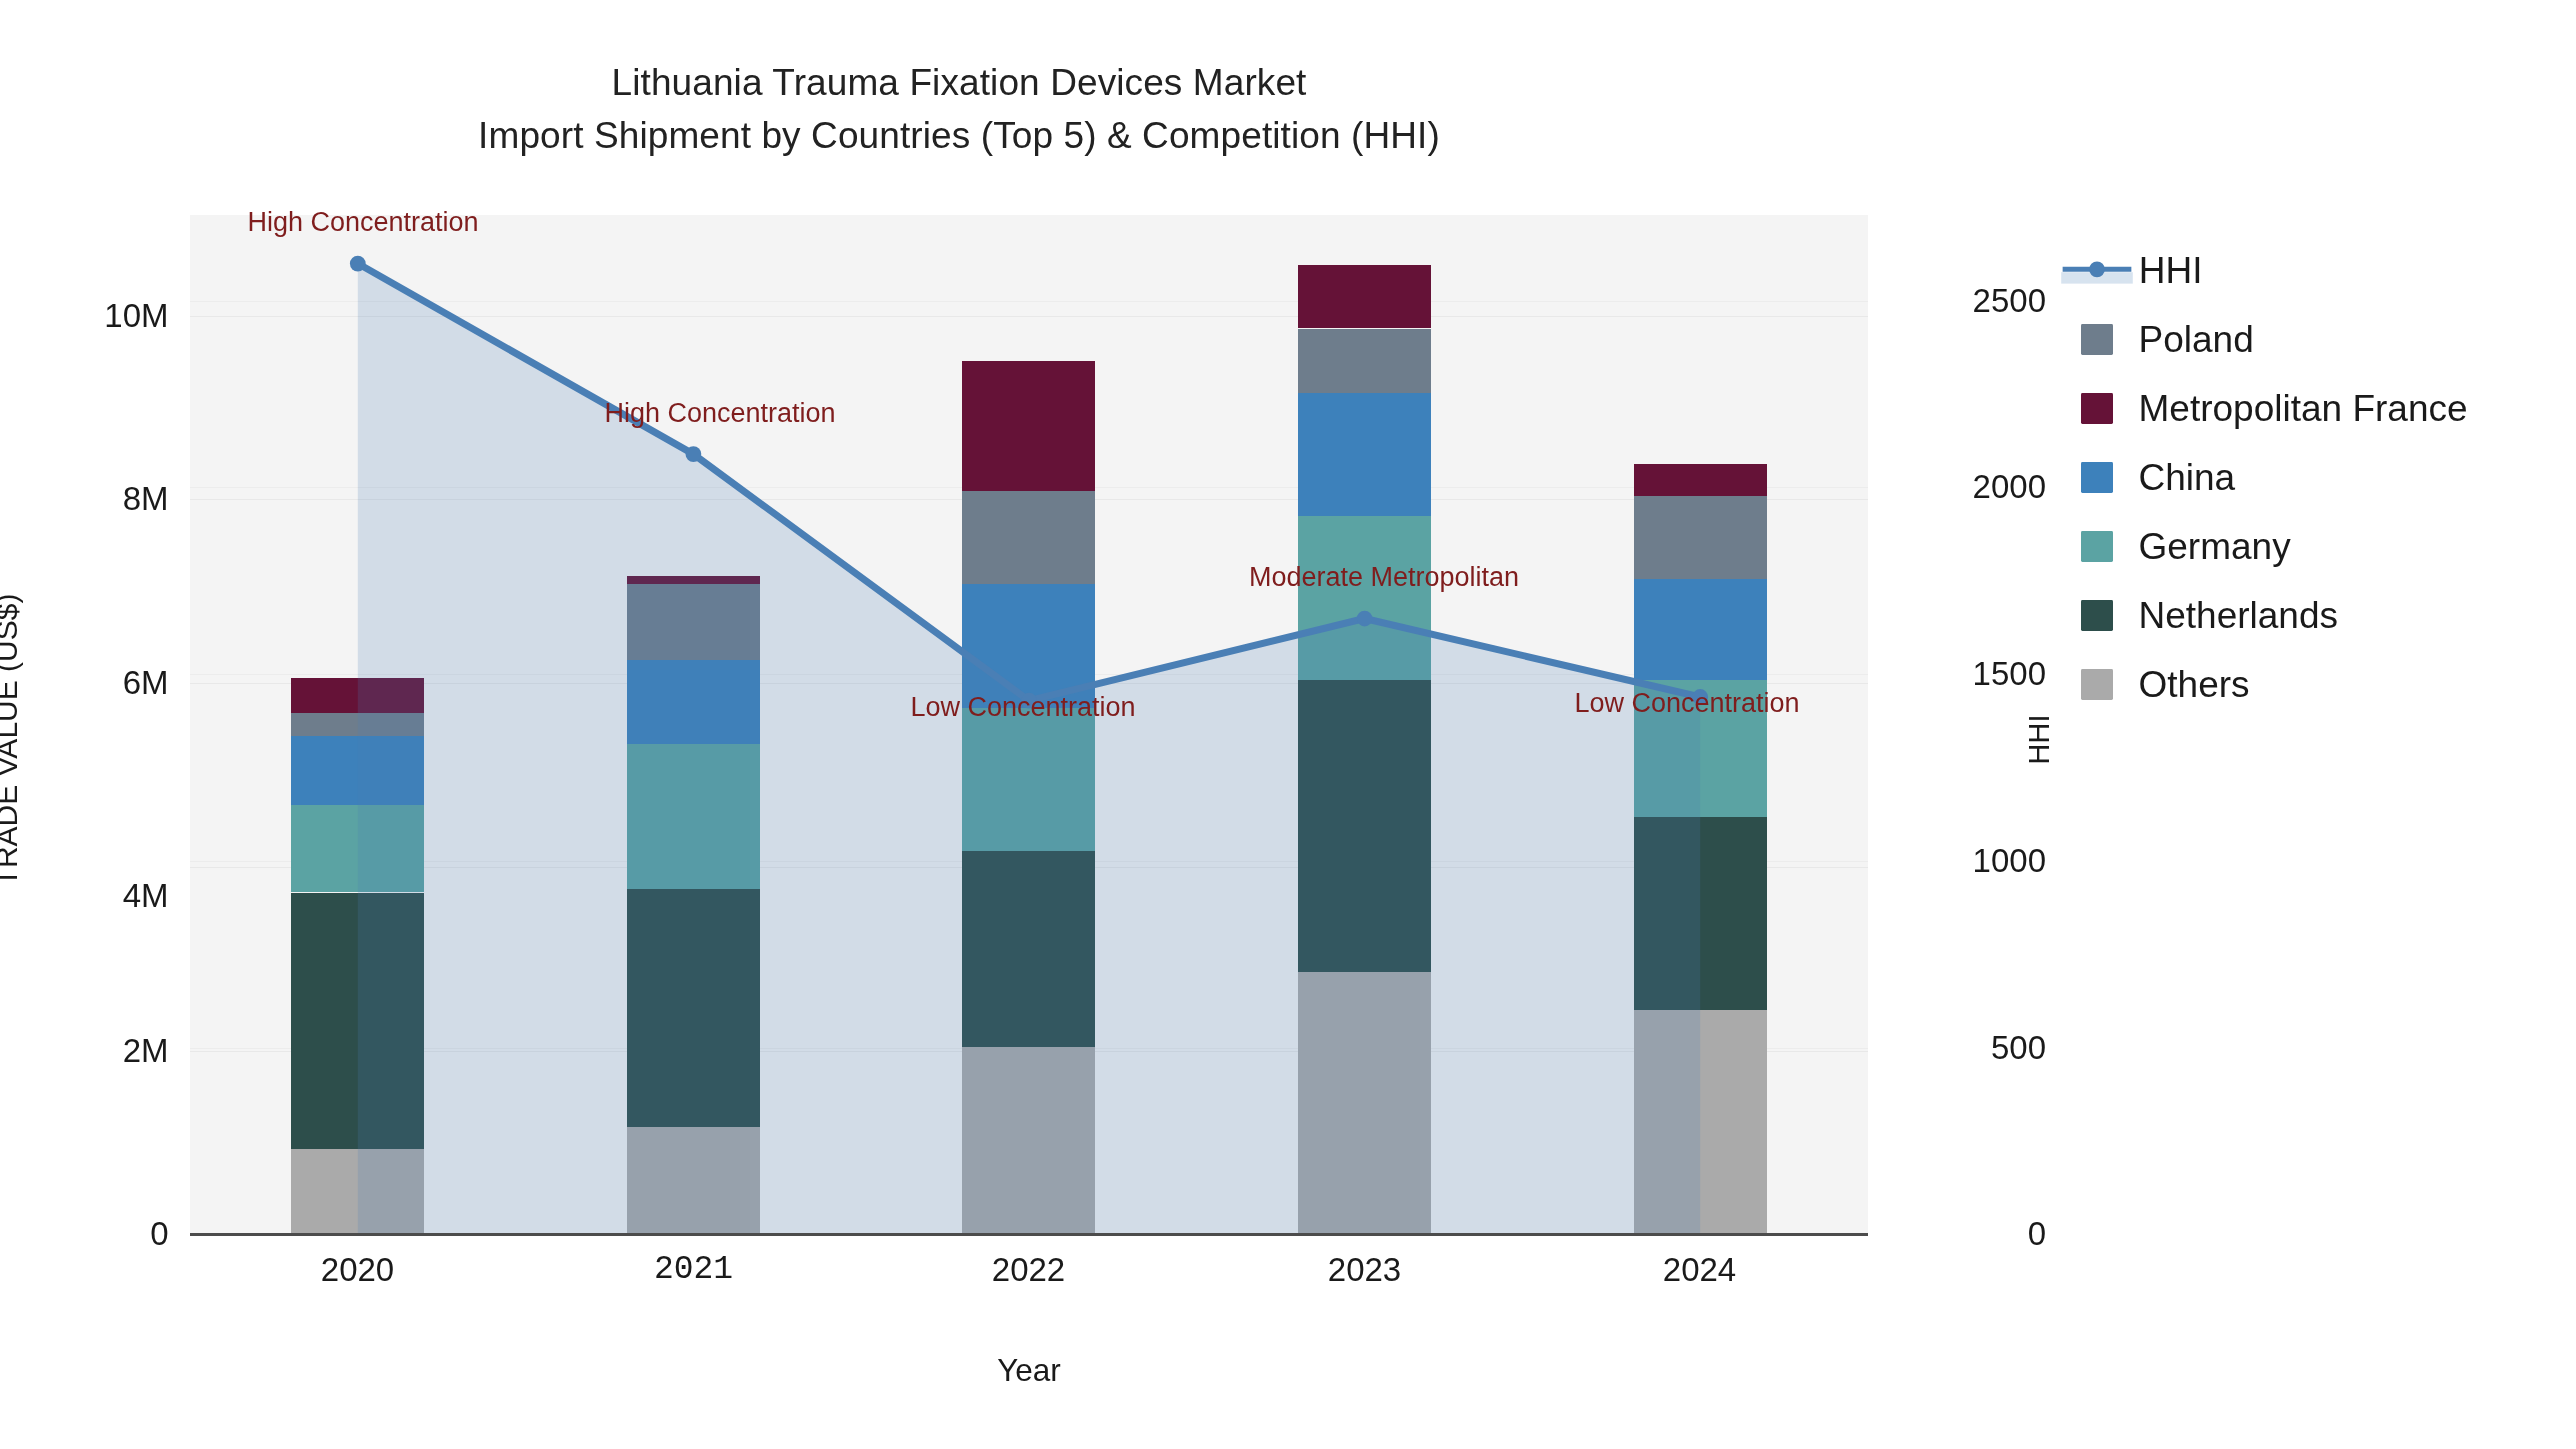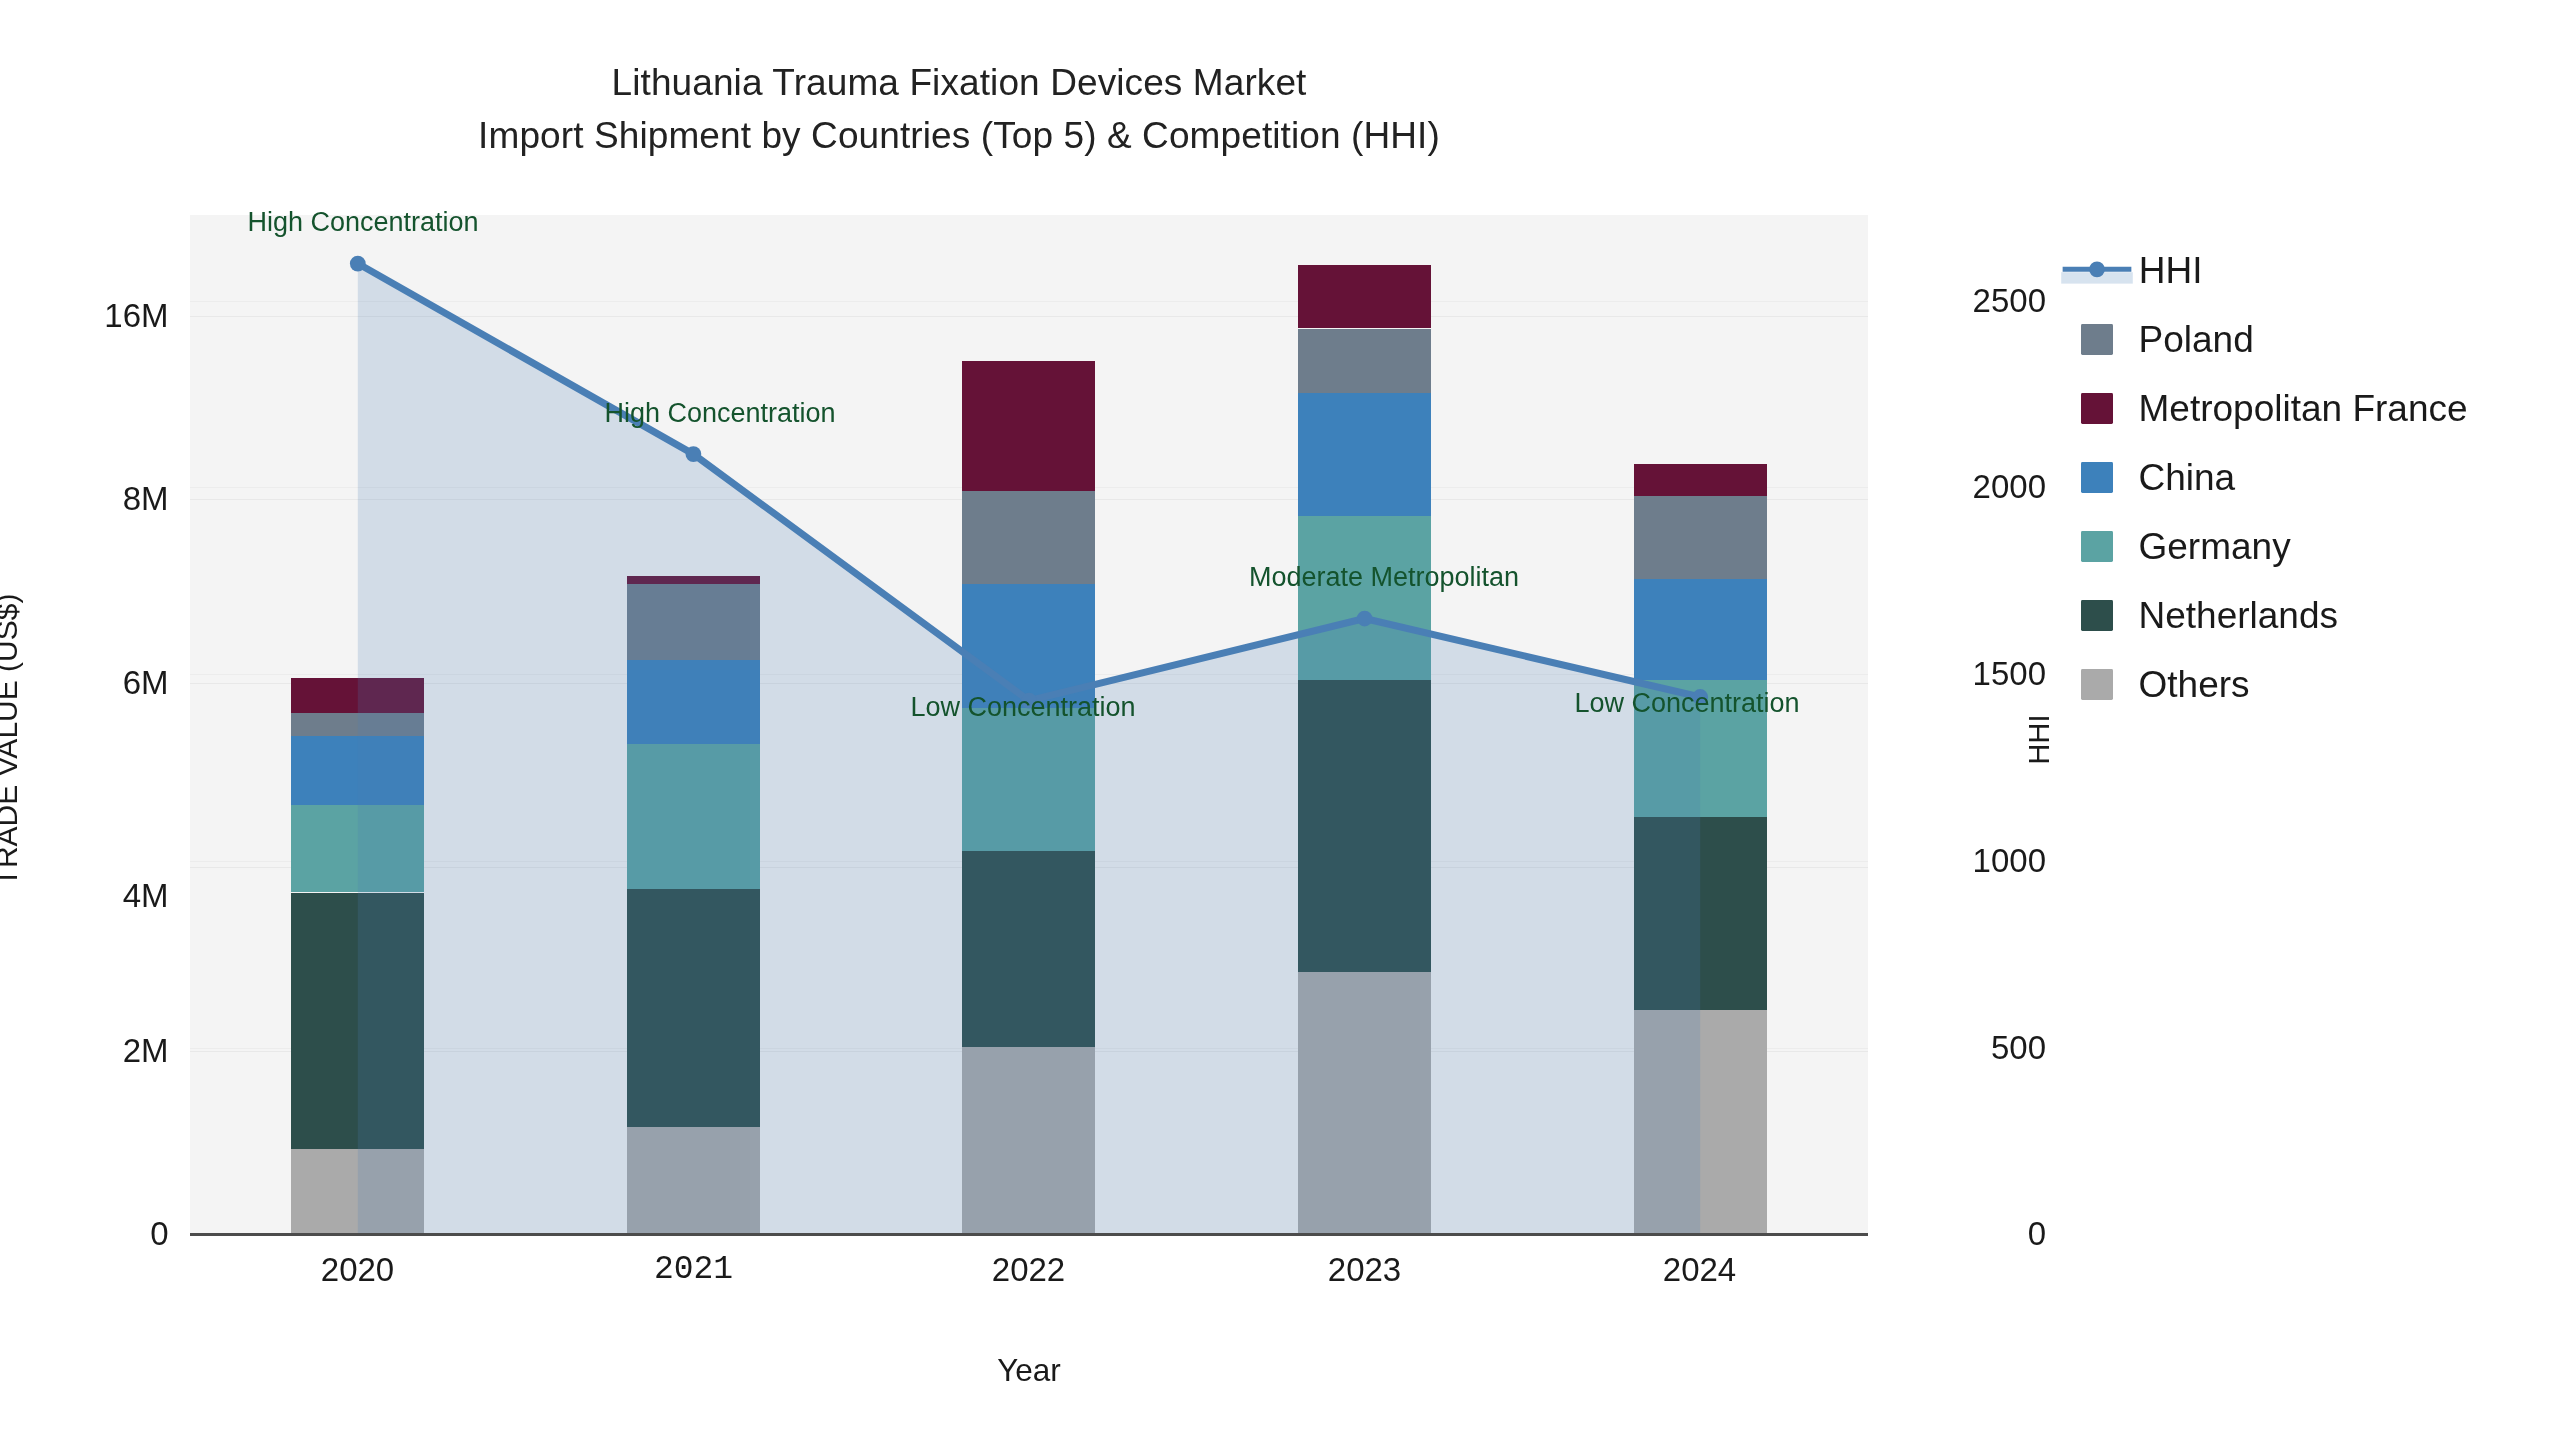--- a/index.html
+++ b/index.html
@@ -63,21 +63,21 @@
     font-size:29px;color:#1a1a1a;
     transform:rotate(-90deg);transform-origin:center center;
   }
   .axis-title-x{
     position:absolute;left:190px;top:1352px;width:1678px;text-align:center;
     font-size:31.5px;color:#1a1a1a;
   }
 
   
   .annot{
-    position:absolute;font-size:27px;color:#14532d;white-space:nowrap;
+    position:absolute;font-size:27px;color:#7f1d1d;white-space:nowrap;
     transform:translateX(-50%);
   }
 
   
   .legend{
     position:absolute;left:2061px;top:236px;width:501px;
   }
   .legend-row{
     display:flex;align-items:center;height:69px;
   }
@@ -178,21 +178,21 @@
     </div>
 
   <div class="axis-bottom"></div>
 
   <div id="yticks-left">
       <div class="ytick ytick-left" style="top: 1234px;">0</div>
       <div class="ytick ytick-left" style="top: 1051px;">2M</div>
       <div class="ytick ytick-left" style="top: 896px;">4M</div>
       <div class="ytick ytick-left" style="top: 683px;">6M</div>
       <div class="ytick ytick-left" style="top: 499px;">8M</div>
-      <div class="ytick ytick-left" style="top: 316px;">16M</div>
+      <div class="ytick ytick-left" style="top: 316px;">10M</div>
     </div>
   <div id="yticks-right">
       <div class="ytick ytick-right" style="top: 1234px;">0</div>
       <div class="ytick ytick-right" style="top: 1048px;">500</div>
       <div class="ytick ytick-right" style="top: 861px;">1000</div>
       <div class="ytick ytick-right" style="top: 674px;">1500</div>
       <div class="ytick ytick-right" style="top: 487px;">2000</div>
       <div class="ytick ytick-right" style="top: 301px;">2500</div>
     </div>
   <div id="xticks">

